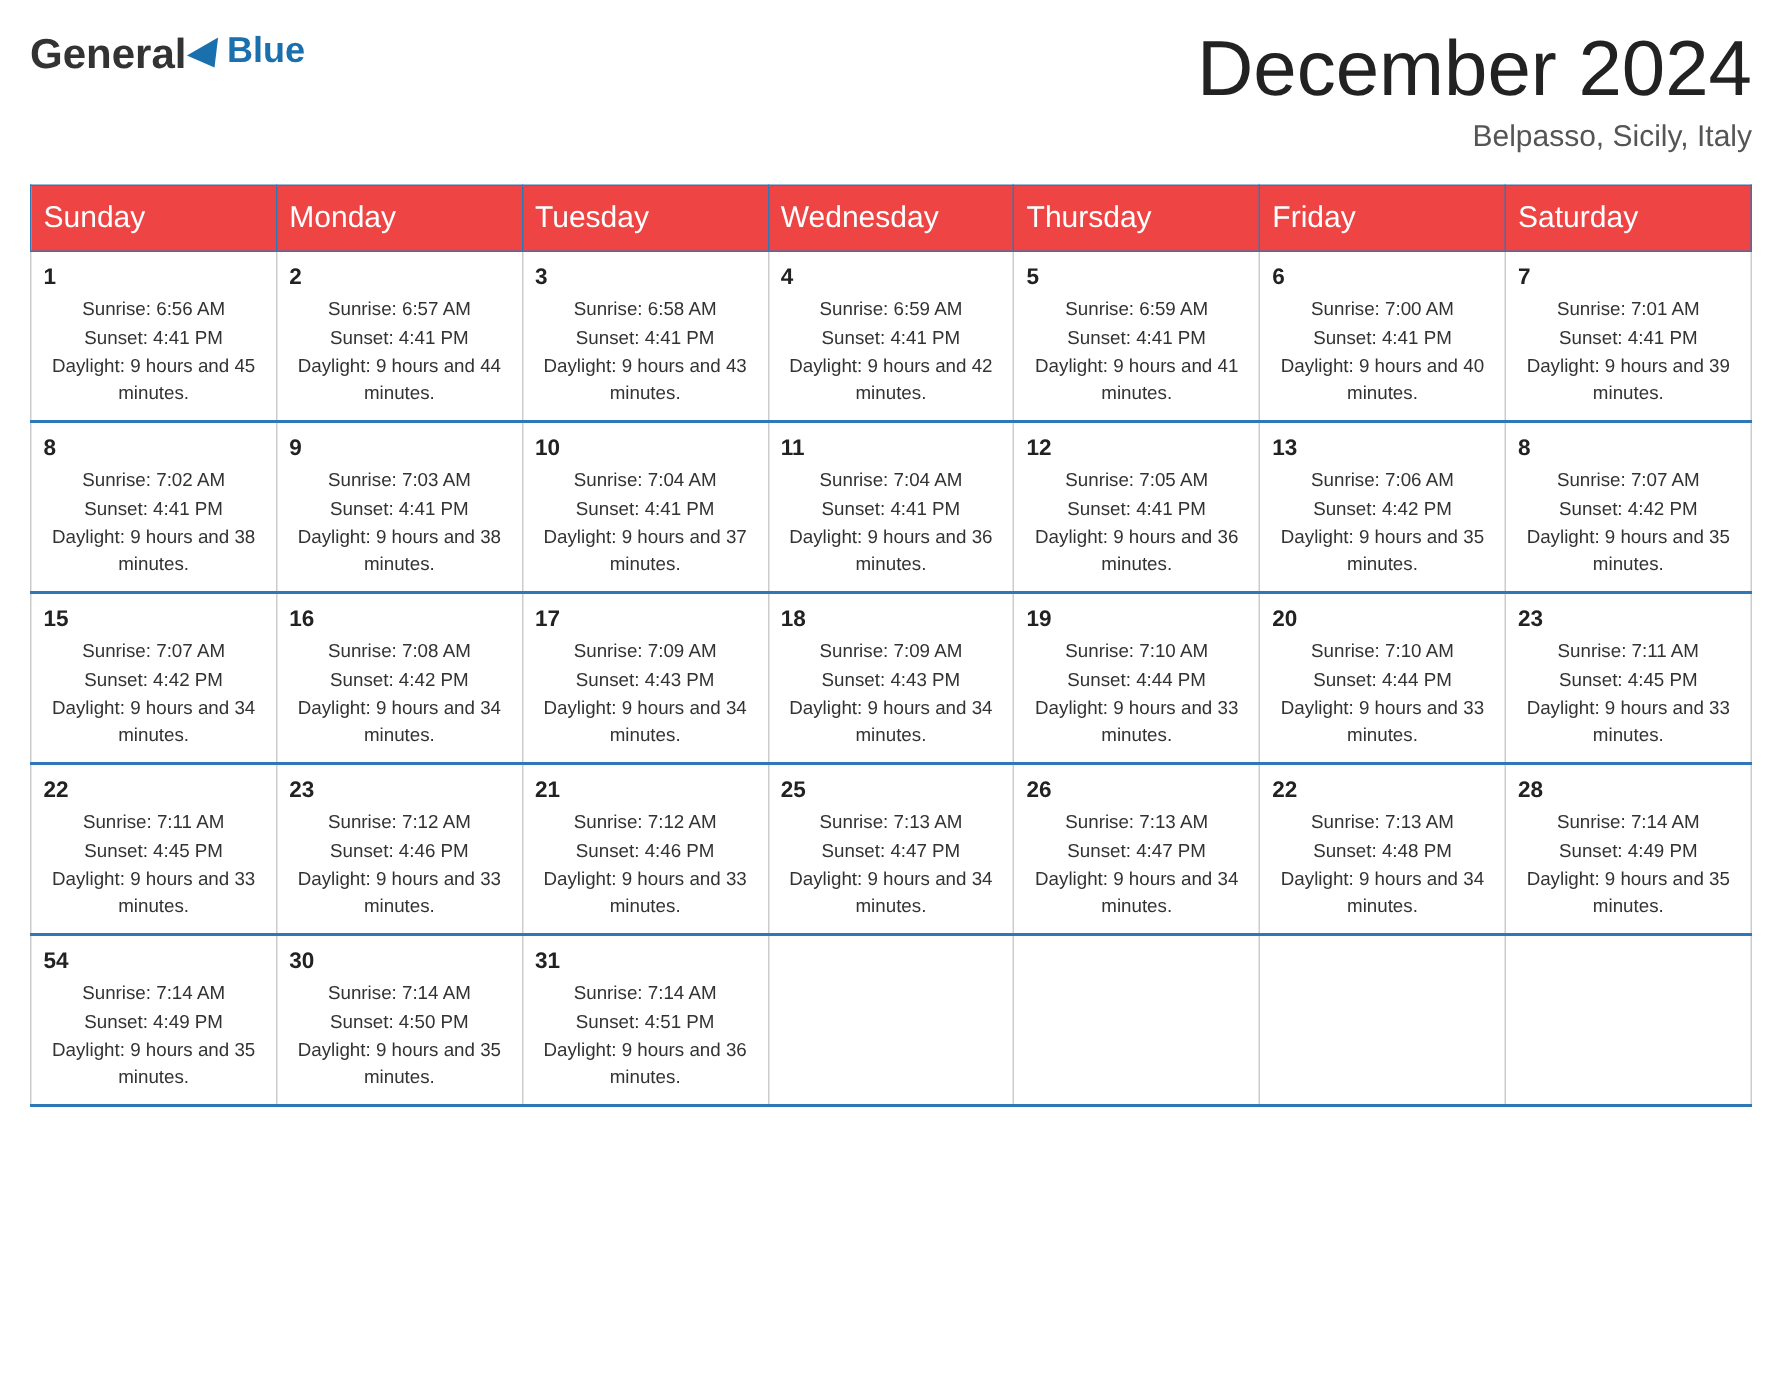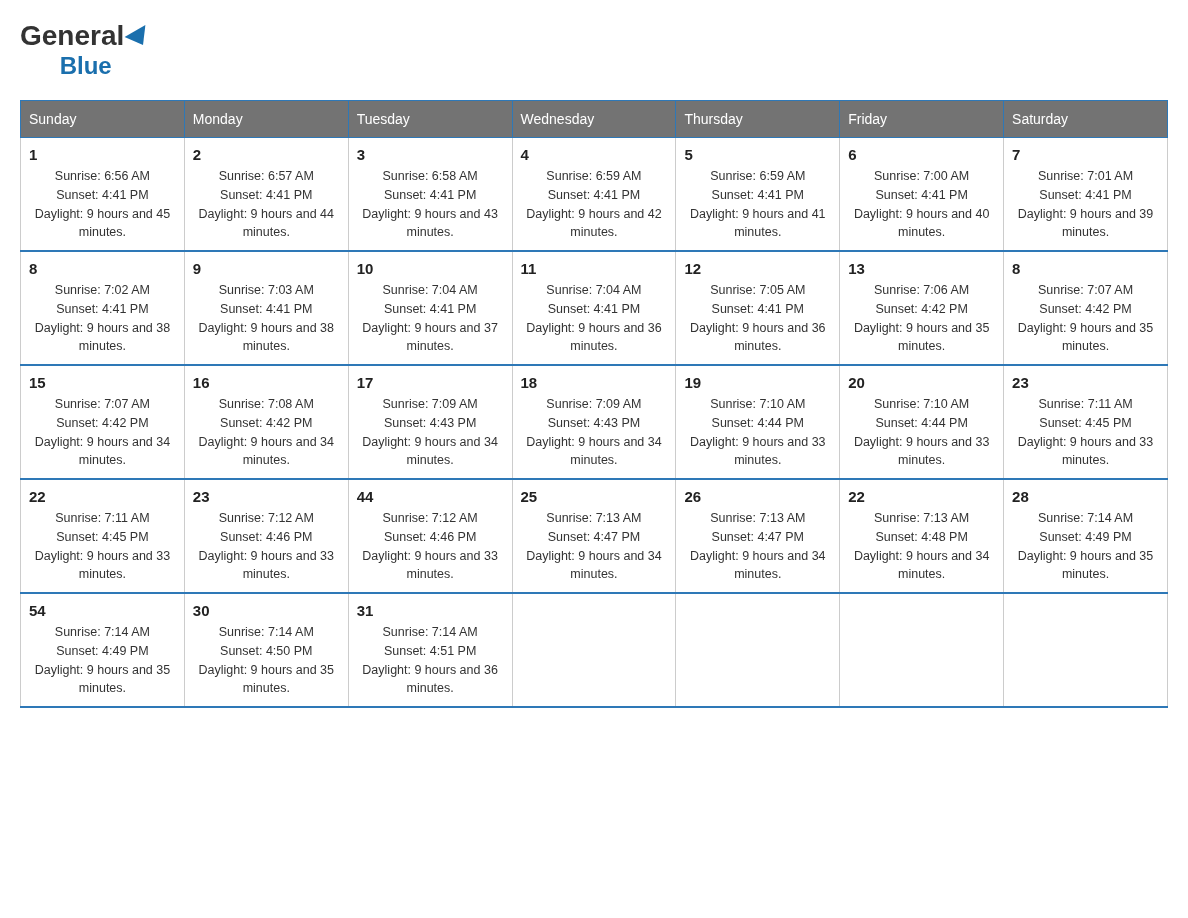--- a/index.html
+++ b/index.html
@@ -11,22 +11,22 @@
       padding: 20px;
     }
     .header {
       display: flex;
       justify-content: space-between;
       align-items: flex-start;
       margin-bottom: 20px;
     }
     .logo {
       display: flex;
-      flex-direction: column;
-      align-items: center;
+      flex-direction: row;
+      align-items: flex-start;
     }
     .logo-text {
       font-size: 28px;
       font-weight: bold;
       color: #333;
       display: flex;
       align-items: center;
     }
     .logo-general { color: #333; }
     .logo-arrow {
@@ -52,24 +52,24 @@
       font-size: 20px;
       color: #555;
       margin-top: 8px;
     }
     table {
       width: 100%;
       border-collapse: collapse;
       table-layout: fixed;
     }
     thead th {
-      background-color: #737373;
+      background-color: #ef4444;
       color: #fff;
       padding: 10px 8px;
-      font-size: 14px;
+      font-size: 20px;
       font-weight: normal;
       text-align: left;
       border: 1px solid #2e78b7;
     }
     tbody td {
       vertical-align: top;
       padding: 8px 8px;
       border: 1px solid #ccc;
       font-size: 13px;
       color: #333;
@@ -98,20 +98,24 @@
 </head>
 <body>
 
 <div class="header">
   <div class="logo">
     <div class="logo-text">
       <span class="logo-general">General</span>
       <span class="logo-arrow"></span>
     </div>
     <span class="logo-blue">Blue</span>
+  </div>
+  <div class="title-section">
+    <div class="month-title">December 2024</div>
+    <div class="location">Belpasso, Sicily, Italy</div>
   </div>
 </div>
 
 <table>
   <thead>
     <tr>
       <th>Sunday</th>
       <th>Monday</th>
       <th>Tuesday</th>
       <th>Wednesday</th>
@@ -260,21 +264,21 @@
           Sunrise: 7:11 AM<br>Sunset: 4:45 PM<br>Daylight: 9 hours and 33 minutes.
         </div>
         </td>
         <td>
           <span class="day-num">23</span>
         <div class="day-info">
           Sunrise: 7:12 AM<br>Sunset: 4:46 PM<br>Daylight: 9 hours and 33 minutes.
         </div>
         </td>
         <td>
-          <span class="day-num">44</span>
+          <span class="day-num">21</span>
         <div class="day-info">
           Sunrise: 7:12 AM<br>Sunset: 4:46 PM<br>Daylight: 9 hours and 33 minutes.
         </div>
         </td>
         <td>
           <span class="day-num">25</span>
         <div class="day-info">
           Sunrise: 7:13 AM<br>Sunset: 4:47 PM<br>Daylight: 9 hours and 34 minutes.
         </div>
         </td>

